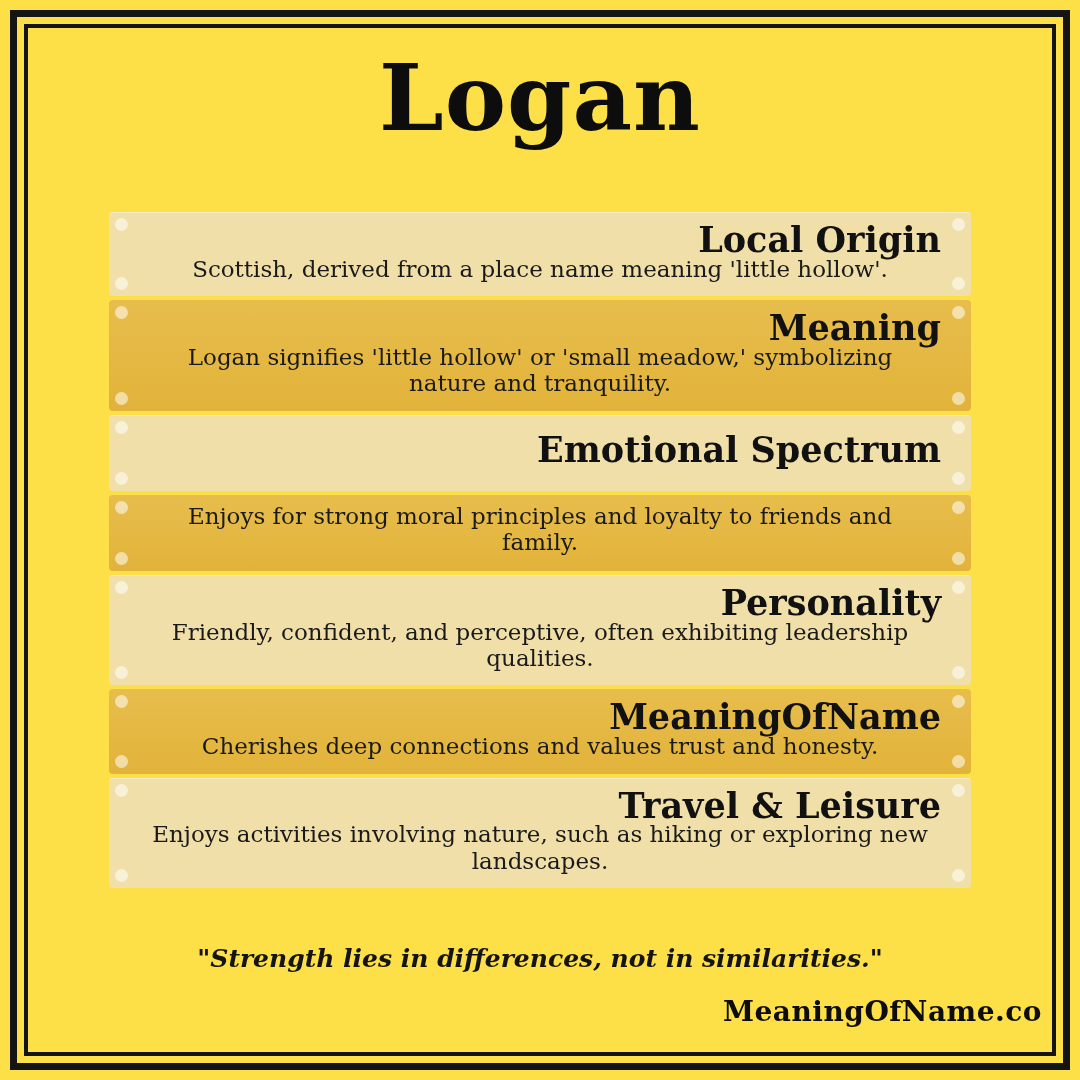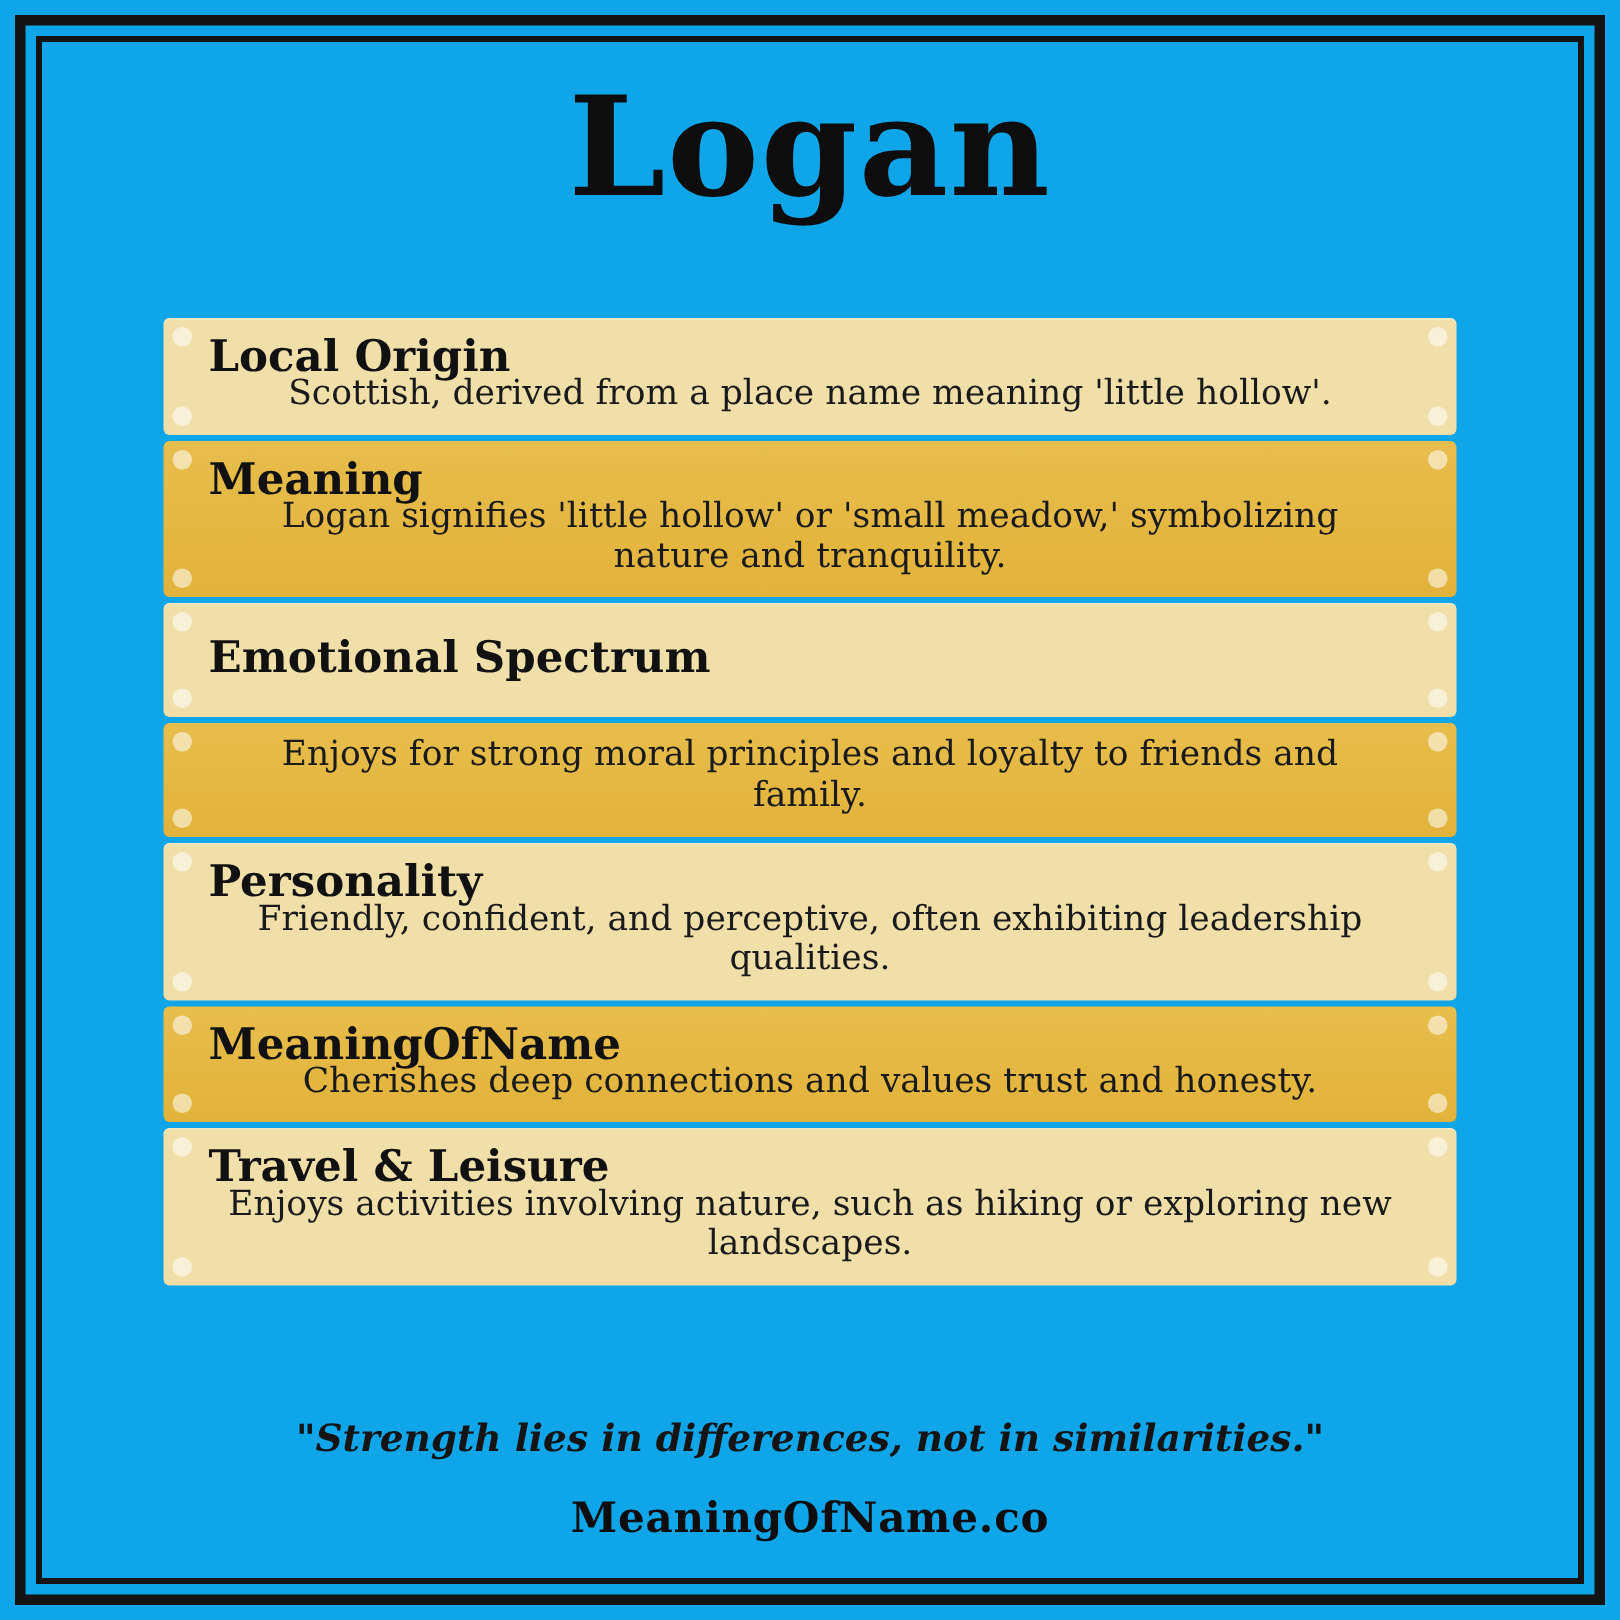--- a/index.html
+++ b/index.html
@@ -10,21 +10,21 @@
     width: 1080px;
     height: 1080px;
     background: #e8b93c;
     font-family: "Liberation Serif", "DejaVu Serif", serif;
     overflow: hidden;
   }
   .poster {
     position: relative;
     width: 1080px;
     height: 1080px;
-    background: #0ea5e9;
+    background: #fde047;
     box-sizing: border-box;
     padding: 10px;
   }
   .frame-outer {
     position: absolute;
     left: 10px;
     top: 10px;
     right: 10px;
     bottom: 10px;
     border: 7px solid #141414;
@@ -91,24 +91,24 @@
     width: 13px;
     height: 13px;
     border-radius: 50%;
     background: rgba(255,255,255,0.55);
   }
   .card .nub.tl { left: 6px; top: 6px; }
   .card .nub.tr { right: 6px; top: 6px; }
   .card .nub.bl { left: 6px; bottom: 6px; }
   .card .nub.br { right: 6px; bottom: 6px; }
   .card-title {
-    font-size: 29px;
+    font-size: 35px;
     font-weight: bold;
     color: #111;
-    text-align: left;
+    text-align: right;
     line-height: 1.05;
     font-family: "DejaVu Serif", "Liberation Serif", serif;
   }
   .card-text {
     font-size: 23px;
     color: #1a1a1a;
     text-align: center;
     line-height: 1.15;
     margin-top: -3px;
     padding: 0 10px;
@@ -127,20 +127,21 @@
     color: #141414;
     margin-bottom: 22px;
     font-family: "DejaVu Serif", "Liberation Serif", serif;
   }
   .brand {
     font-size: 28px;
     font-weight: bold;
     color: #0d0d0d;
     letter-spacing: 0.5px;
     font-family: "DejaVu Serif", "Liberation Serif", serif;
+    text-align: right;
   }
 </style>
 </head>
 <body>
 
 <div class="poster">
   <div class="frame-outer"></div>
   <div class="frame-inner"></div>
 
   <div class="content">

